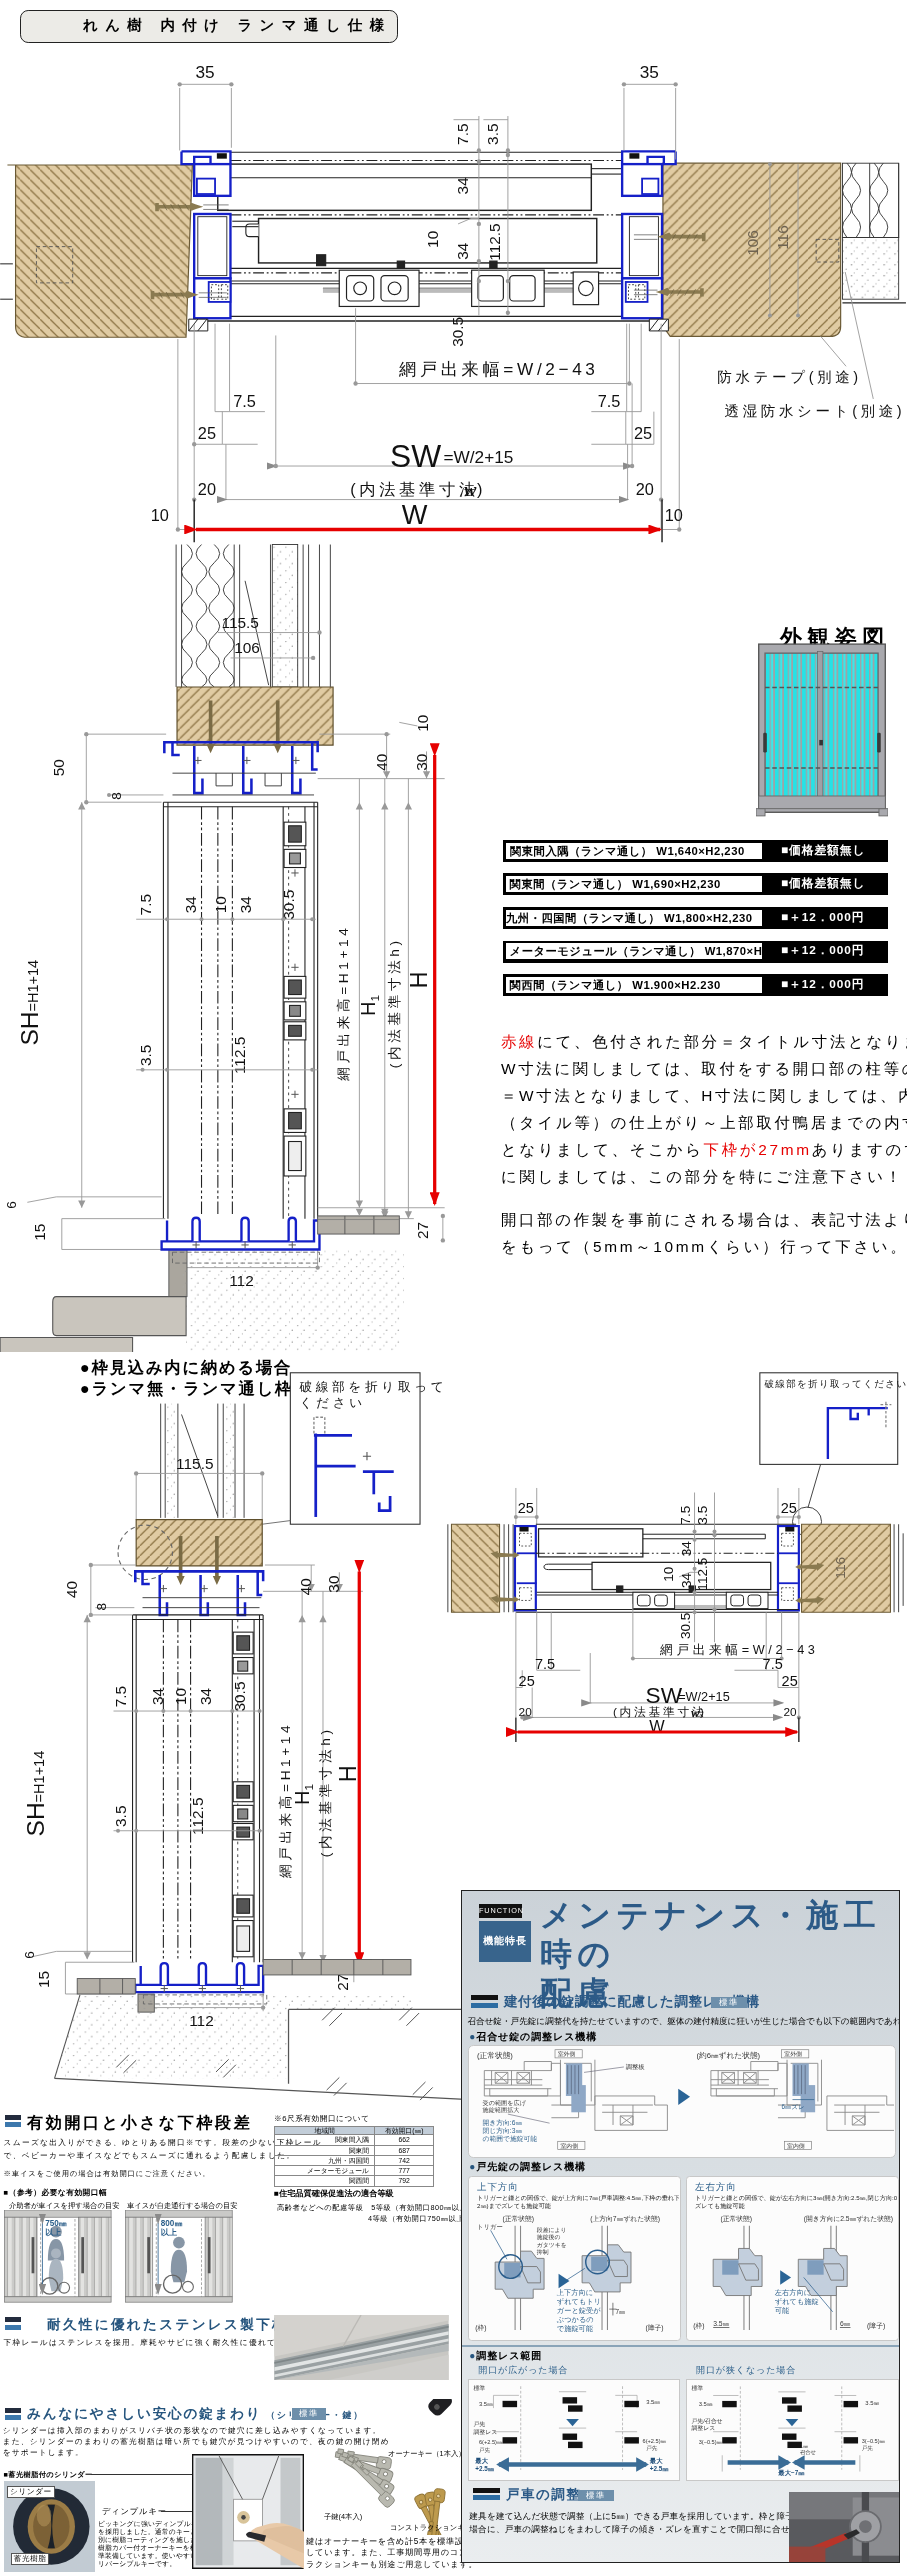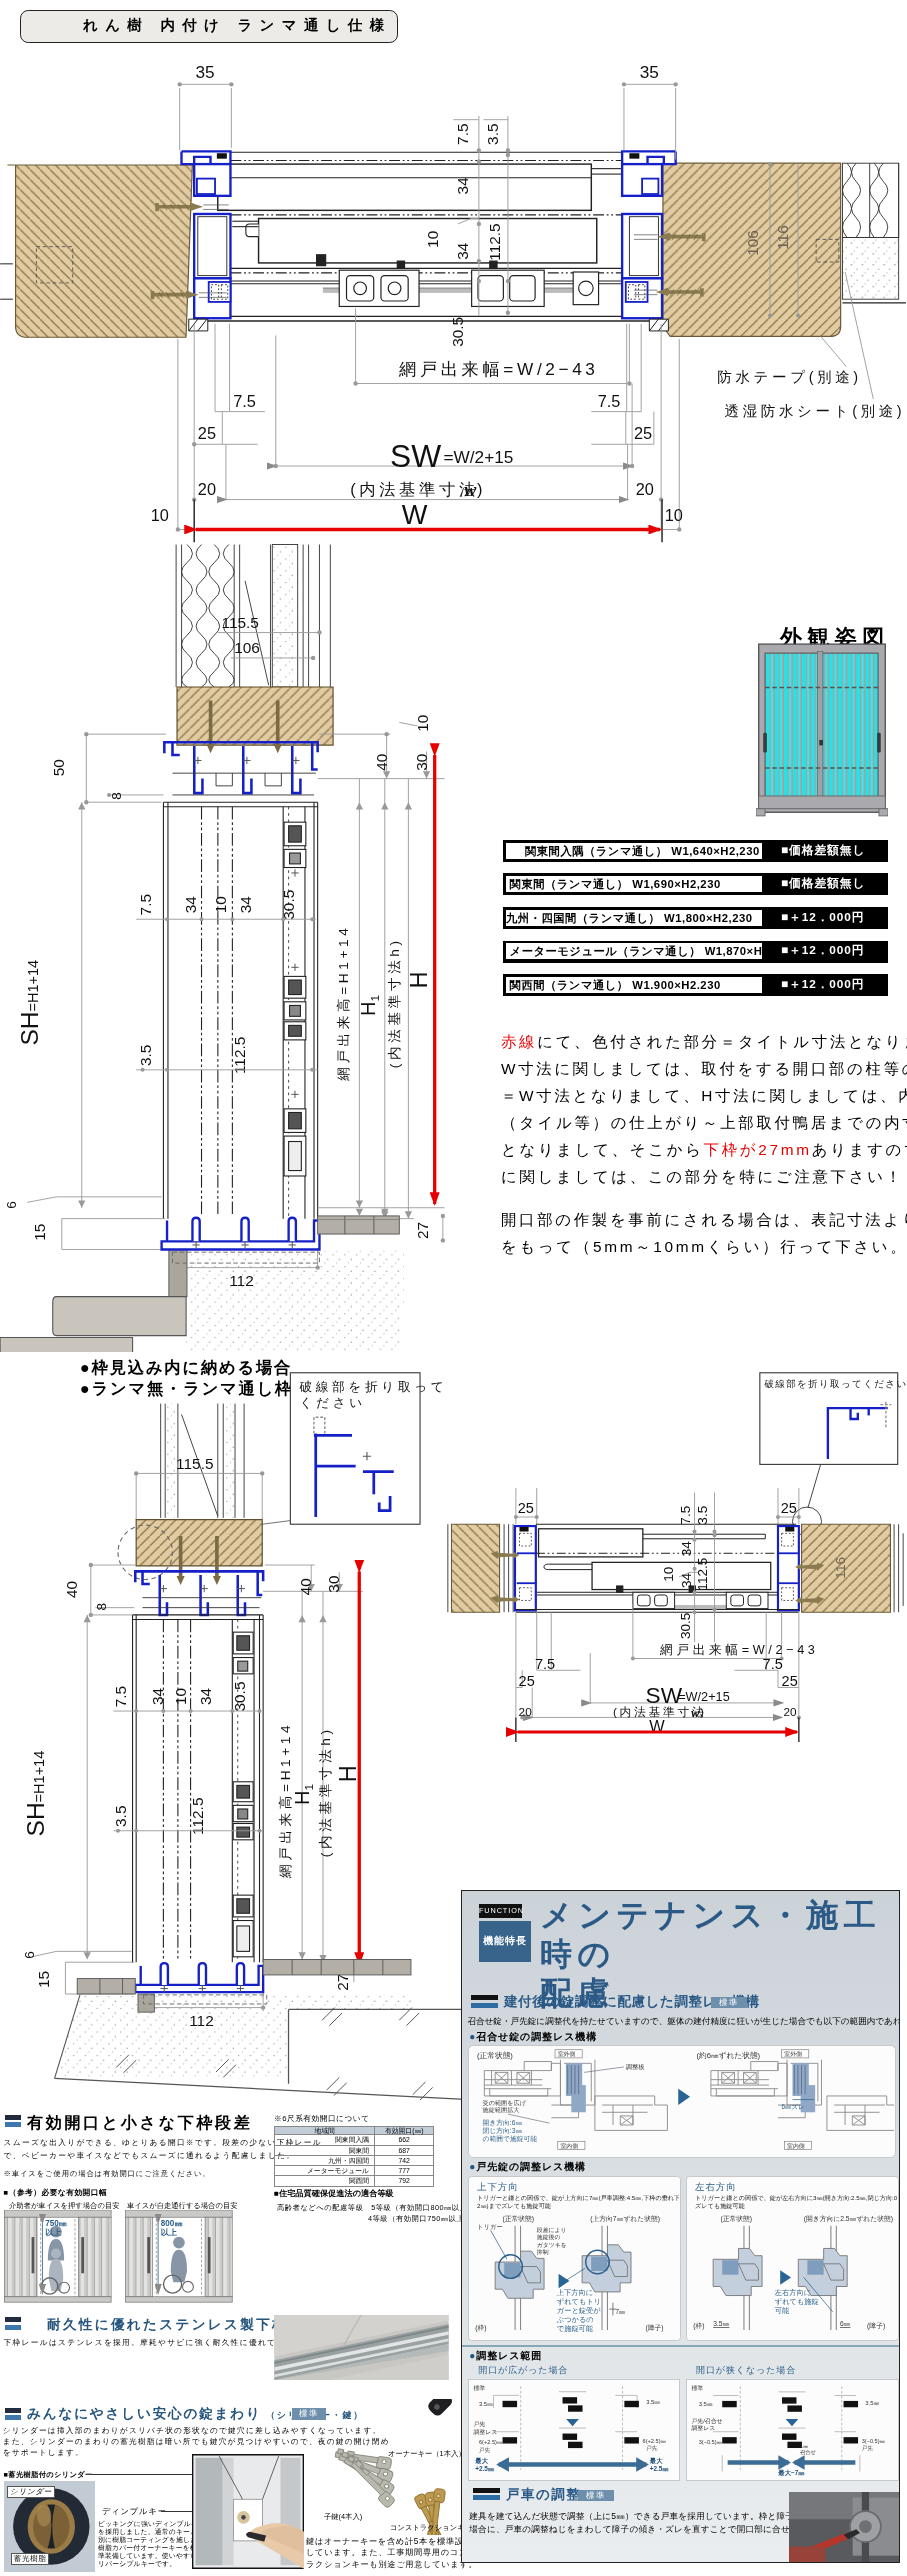--- a/index.html
+++ b/index.html
@@ -481,21 +481,21 @@
 <rect x="68" y="10" width="6" height="166" fill="#a0a0a5" stroke="#666" stroke-width="0.8"></rect>
 <line x1="10" y1="50" x2="135" y2="50" stroke="#555" stroke-width="1.5" stroke-dasharray="5 3"></line>
 <line x1="10" y1="139" x2="135" y2="139" stroke="#555" stroke-width="1.5" stroke-dasharray="5 3"></line>
 <rect x="3" y="170" width="140" height="14" fill="#a9a9ae" stroke="#666" stroke-width="1"></rect>
 <rect x="8" y="100" width="4" height="22" fill="#3a3a3a" rx="1.5"></rect>
 <rect x="134" y="100" width="4" height="22" fill="#3a3a3a" rx="1.5"></rect>
 <rect x="70" y="108" width="4" height="6" fill="#333"></rect>
 </svg>
 
 <div class="abs" style="left:503px;top:840px;width:385px;height:22px;background:#000"></div>
-<div class="abs" style="left:506px;top:843px;width:256px;height:16.3px;background:#fff;font-size:11.3px;font-weight:bold;letter-spacing:0.5px;line-height:16.3px;padding-left:19px;box-sizing:border-box;white-space:nowrap;overflow:hidden;">関東間入隅（ランマ通し） W1,640×H2,230</div>
+<div class="abs" style="left:506px;top:843px;width:256px;height:16.3px;background:#fff;font-size:11.3px;font-weight:bold;letter-spacing:0.5px;line-height:16.3px;padding-left:4px;box-sizing:border-box;white-space:nowrap;overflow:hidden;">関東間入隅（ランマ通し） W1,640×H2,230</div>
 <div class="abs" style="left:781px;top:843px;color:#fff;font-size:11.8px;font-weight:bold;letter-spacing:0.9px;">■価格差額無し</div>
 <div class="abs" style="left:503px;top:873px;width:385px;height:22px;background:#000"></div>
 <div class="abs" style="left:506px;top:876px;width:256px;height:16.3px;background:#fff;font-size:11.3px;font-weight:bold;letter-spacing:0.5px;line-height:16.3px;padding-left:3.6px;box-sizing:border-box;white-space:nowrap;overflow:hidden;">関東間（ランマ通し） W1,690×H2,230</div>
 <div class="abs" style="left:781px;top:876px;color:#fff;font-size:11.8px;font-weight:bold;letter-spacing:0.9px;">■価格差額無し</div>
 <div class="abs" style="left:503px;top:907px;width:385px;height:22px;background:#000"></div>
 <div class="abs" style="left:506px;top:910px;width:256px;height:16.3px;background:#fff;font-size:11.3px;font-weight:bold;letter-spacing:0.5px;line-height:16.3px;padding-left:0;box-sizing:border-box;white-space:nowrap;overflow:hidden;">九州・四国間（ランマ通し） W1,800×H2,230</div>
 <div class="abs" style="left:781px;top:910px;color:#fff;font-size:11.8px;font-weight:bold;letter-spacing:0.9px;">■＋12．000円</div>
 <div class="abs" style="left:503px;top:941px;width:385px;height:22px;background:#000"></div>
 <div class="abs" style="left:506px;top:943px;width:256px;height:16.3px;background:#fff;font-size:11.3px;font-weight:bold;letter-spacing:0.5px;line-height:16.3px;padding-left:3.6px;box-sizing:border-box;white-space:nowrap;overflow:hidden;">メーターモジュール（ランマ通し） W1,870×H2,230</div>
 <div class="abs" style="left:781px;top:943px;color:#fff;font-size:11.8px;font-weight:bold;letter-spacing:0.9px;">■＋12．000円</div>
@@ -990,21 +990,21 @@
 <div class="abs" style="left:3.6px;top:2470px;font-size:7.3px;font-weight:bold;letter-spacing:0.3px;">■蓄光樹脂付のシリンダー</div>
 <div class="abs" style="left:91px;top:2474px;width:102px;height:0.9px;background:#333"></div>
 <svg class="abs" style="left:3.6px;top:2481px" width="91" height="91" viewBox="0 0 100 100">
 <rect width="100" height="100" fill="#c2cbd3"></rect>
 <circle cx="52" cy="50" r="42" fill="#222a36"></circle>
 <ellipse cx="52" cy="50" rx="26" ry="30" fill="#9b7c46"></ellipse>
 <ellipse cx="52" cy="50" rx="20" ry="25" fill="#7c6136"></ellipse>
 <path d="M48,26 q8,22 0,48 l8,0 q-6,-24 0,-48 z" fill="#1b2129"></path>
 <ellipse cx="44" cy="38" rx="8" ry="12" fill="#b99a5e" opacity="0.5"></ellipse>
 </svg>
-<div class="abs" style="left:7.3px;top:2486px;font-size:7.7px;background:#fff;border:0.9px solid #555;padding:0 1.8px;letter-spacing:0.5px;font-style:italic;">シリンダー</div>
+<div class="abs" style="left:7.3px;top:2486px;font-size:7.7px;background:#fff;border:0.9px solid #555;padding:0 1.8px;letter-spacing:0.5px;">シリンダー</div>
 <div class="abs" style="left:11px;top:2553px;font-size:7.7px;background:#fff;border:0.9px solid #555;padding:0 1.8px;letter-spacing:0.5px;">蓄光樹脂</div>
 <div class="abs" style="left:102px;top:2506px;font-size:8.2px;letter-spacing:0.9px;">ディンプルキー</div>
 <div class="abs" style="left:161px;top:2511px;width:31px;height:0.9px;background:#333"></div>
 <div class="abs" style="left:98px;top:2520px;width:91px;font-size:6.8px;line-height:8px;letter-spacing:0.2px;white-space:nowrap;">ピッキングに強いディンプルキー<br>を採用しました。通常のキーとは<br>別に樹脂コーティングを施した<br>樹脂カバー付オーナーキーを標<br>準装備しています。使いやすい<br>リバーシブルキーです。</div>
 
 <svg class="abs" style="left:192px;top:2454px" width="112" height="115" viewBox="0 0 124 127">
 <rect width="124" height="127" fill="#e8eaec" stroke="#111" stroke-width="3"></rect>
 <rect x="4" y="4" width="30" height="119" fill="#b3b8bb"></rect>
 <rect x="34" y="4" width="12" height="119" fill="#d0d4d6"></rect>
 <rect x="98" y="4" width="22" height="119" fill="#c4c8ca"></rect>

